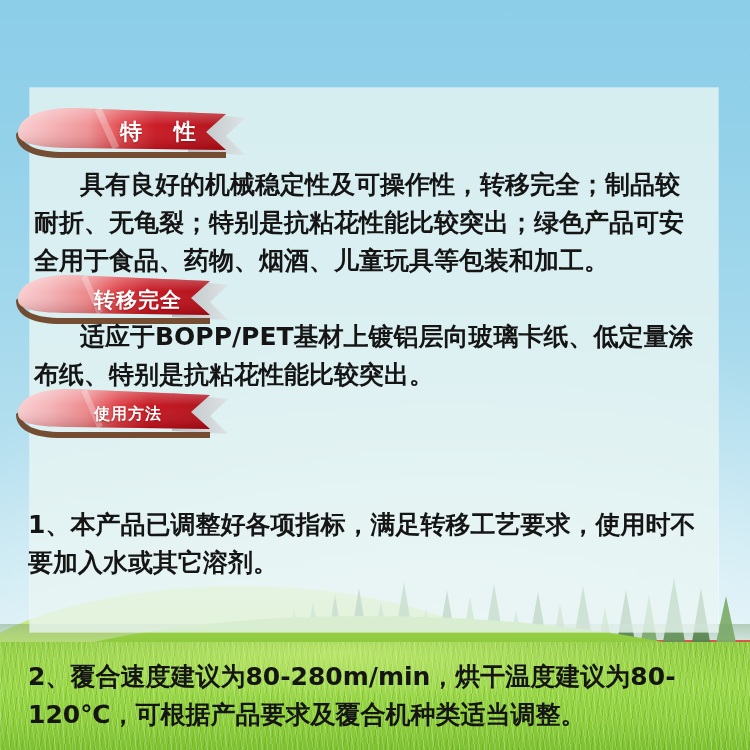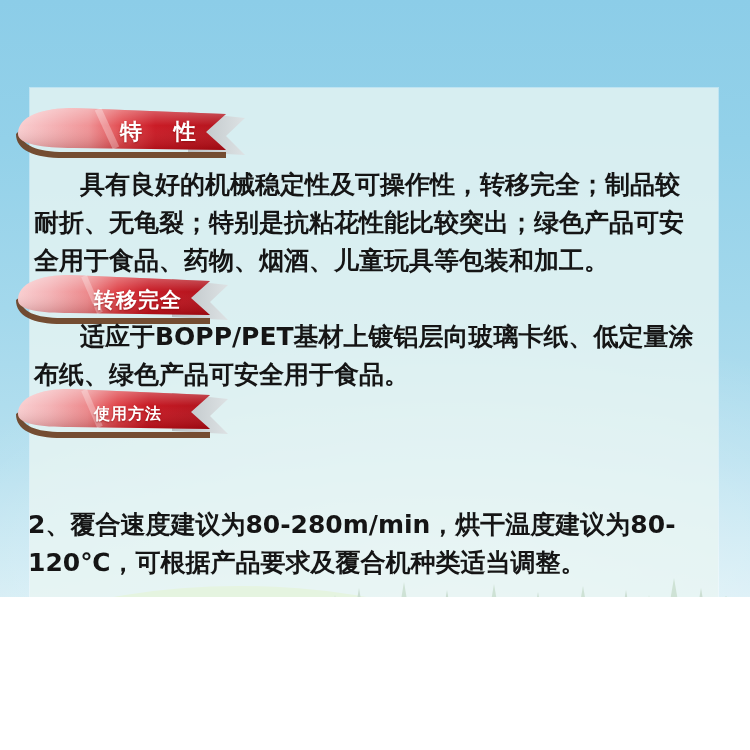--- a/index.html
+++ b/index.html
@@ -8,21 +8,21 @@
   html, body {
     width: 750px;
     height: 750px;
     overflow: hidden;
     font-family: "DejaVu Sans", "Liberation Sans", sans-serif;
   }
 
   #stage {
     position: relative;
     width: 750px;
-    height: 597px;
+    height: 750px;
     overflow: hidden;
     background: #ef4444;
   }
 
   
   .sky {
     position: absolute;
     left: 0; top: 0;
     width: 750px; height: 640px;
     background:
@@ -280,21 +280,21 @@
       </defs>
       <path d="M160 11 L216 17 L198 34 L216 52 L160 49 Z" fill="url(#gray2)"></path>
       <path d="M8 29 C8 44 24 50 50 50 L198 50 L198 56 L50 56 C21 56 4 48 4 32 Z" fill="#6b3f22" opacity="0.92"></path>
       <path d="M6 32 C6 15 28 7 58 7 L198 13 L179 30 L198 47 L58 45 C28 45 6 42 6 32 Z" fill="url(#g2)"></path>
       <path d="M6 32 C6 15 28 7 58 7 L198 13 L179 30 L198 47 L58 45 C28 45 6 42 6 32 Z" fill="url(#g2v)"></path>
       <path d="M72 8 L88 45" stroke="rgba(255,255,255,0.28)" stroke-width="6" fill="none"></path>
     </svg>
     <div class="ribbon-label">转移完全</div>
   </div>
 
-  <div class="body-text" id="para-scope">适应于BOPP/PET基材上镀铝层向玻璃卡纸、低定量涂布纸、绿色产品可安全用于食品。</div>
+  <div class="body-text" id="para-scope">适应于BOPP/PET基材上镀铝层向玻璃卡纸、低定量涂布纸、特别是抗粘花性能比较突出。</div>
 
   <div class="ribbon" id="ribbon-3">
     <svg width="232" height="64" viewBox="0 0 232 64" aria-hidden="true">
       <defs>
         <linearGradient id="g3" x1="0" y1="0" x2="1" y2="0">
           <stop offset="0%" stop-color="#f9cdcf"></stop>
           <stop offset="16%" stop-color="#f4b2b5"></stop>
           <stop offset="36%" stop-color="#ec8588"></stop>
           <stop offset="52%" stop-color="#dd3a40"></stop>
           <stop offset="68%" stop-color="#c5101b"></stop>
@@ -313,17 +313,18 @@
       <path d="M160 11 L216 17 L198 34 L216 52 L160 49 Z" fill="url(#gray3)"></path>
       <path d="M8 29 C8 44 24 50 50 50 L198 50 L198 56 L50 56 C21 56 4 48 4 32 Z" fill="#6b3f22" opacity="0.92"></path>
       <path d="M6 32 C6 15 28 7 58 7 L198 13 L179 30 L198 47 L58 45 C28 45 6 42 6 32 Z" fill="url(#g3)"></path>
       <path d="M6 32 C6 15 28 7 58 7 L198 13 L179 30 L198 47 L58 45 C28 45 6 42 6 32 Z" fill="url(#g3v)"></path>
       <path d="M72 8 L88 45" stroke="rgba(255,255,255,0.28)" stroke-width="6" fill="none"></path>
     </svg>
     <div class="ribbon-label">使用方法</div>
   </div>
 
   <div class="body-text" id="list-usage">
+    <span class="usage-item">1、本产品已调整好各项指标，满足转移工艺要求，使用时不要加入水或其它溶剂。</span>
     <span class="usage-item">2、覆合速度建议为80-280m/min，烘干温度建议为80-120℃，可根据产品要求及覆合机种类适当调整。</span>
     
   </div>
 
 </div>
 
 </body></html>

